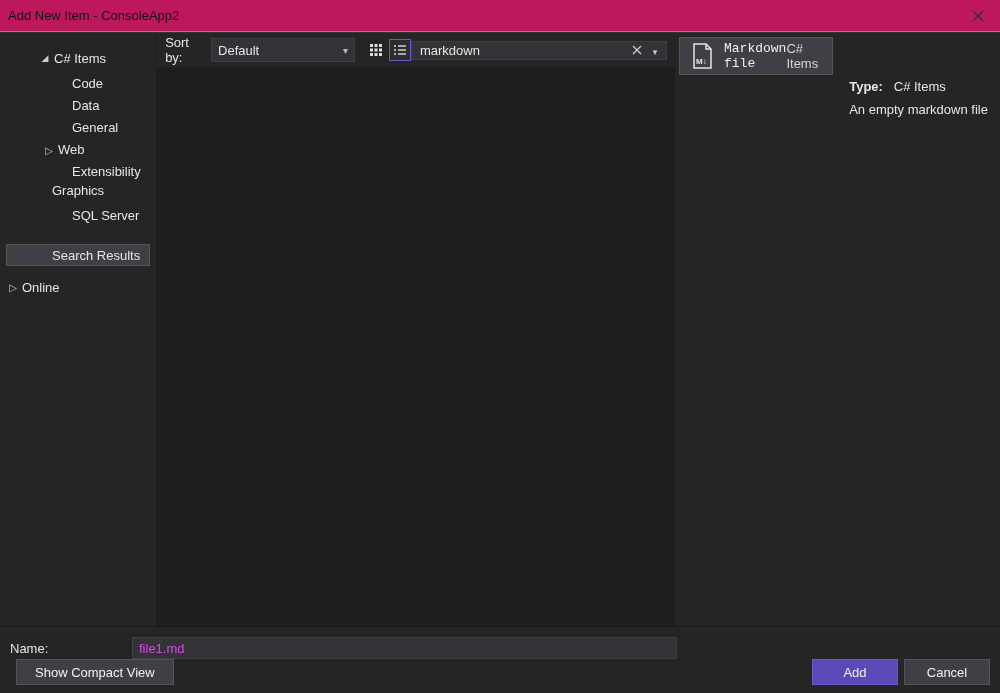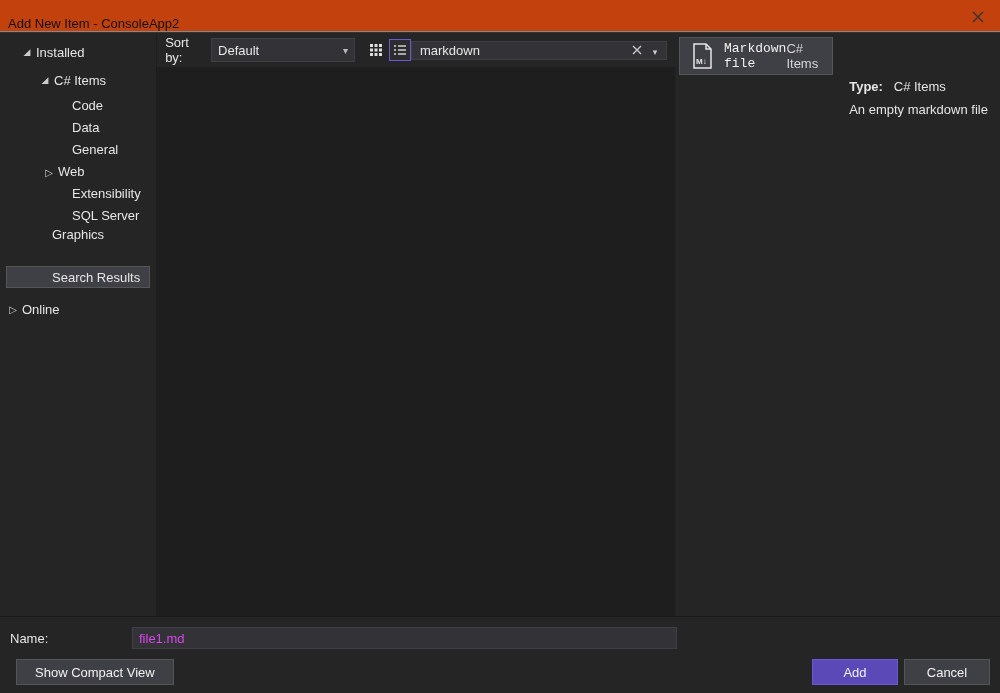--- a/index.html
+++ b/index.html
@@ -8,23 +8,23 @@
       font-family: "Segoe UI", Arial, sans-serif;
       font-size: 13px;
       background: #1e1e1e;
       color: #dcdcdc;
       display: flex; flex-direction: column;
       overflow: hidden;
     }
     
     .titlebar {
       height: 32px;
-      background: #c2410c;
+      background: #be185d;
       color: #111;
-      display: flex; align-items: flex-end;
+      display: flex; align-items: center;
       padding: 0 8px;
       border-bottom: 1px solid #888;
     }
     .titlebar .title { flex: 1; font-size: 13px; }
     .titlebar .win-close { width: 28px; height: 28px; display:flex; align-items:center; justify-content:center; cursor:default; }
 
     
     .main {
       flex: 1;
       background: #252526;
@@ -149,21 +149,21 @@
     }
     .details .type-line { margin-bottom:8px; }
     .details .type-line b { font-weight:600; }
     .details .desc { color:#e5e5e5; }
 
     
     .footer {
       background:#252526;
       border-top:1px solid #1a1a1a;
       padding:10px 10px 8px 10px;
-      display:flex; flex-direction:column; gap:10px;
+      display:flex; flex-direction:column; 
     }
     .name-row { display:flex; align-items:center; }
     .name-row label { width:122px; color:#e6e6e6; }
     .name-row input {
       flex:0 0 545px; height:22px;
       background:#333337; color:#d946ef;
       border:1px solid #3f3f46; padding:0 6px;
       font:inherit; outline:none;
     }
     .btn-row { display:flex; align-items:center; }
@@ -187,24 +187,20 @@
     <svg width="12" height="12" viewBox="0 0 12 12">
         <path d="M1 1 L11 11 M11 1 L1 11" stroke="#333" stroke-width="1.4"></path>
       </svg>
   </div>
 </div>
 
 <div class="main">
   <div class="content-row">
 
     <div class="sidebar">
-      <div class="tree-item indent-1">
-        <span class="arrow open"></span>
-        <span>Installed</span>
-      </div>
       <div style="height:6px"></div>
       <div class="tree-item indent-2">
         <span class="arrow open"></span>
         <span>C# Items</span>
       </div>
       <div class="tree-item indent-3">
         <span class="arrow"></span>
         <span>Code</span>
       </div>
       <div class="tree-item indent-3">
@@ -216,26 +212,26 @@
         <span>General</span>
       </div>
       <div class="tree-item indent-3" style="padding-left:36px">
         <span class="arrow closed"></span>
         <span>Web</span>
       </div>
       <div class="tree-item indent-3">
         <span class="arrow"></span>
         <span>Extensibility</span>
       </div>
-      <div class="tree-item indent-3">
-        <span class="arrow"></span>
-        <span>SQL Server</span>
-      </div>
       <div class="tree-item indent-2" style="padding-left:46px">
         <span>Graphics</span>
+      </div>
+      <div class="tree-item indent-3">
+        <span class="arrow"></span>
+        <span>SQL Server</span>
       </div>
       <div class="tree-item indent-2 selected" style="padding-left:46px">
         <span>Search Results</span>
       </div>
       <div style="height:10px"></div>
       <div class="tree-item indent-1" style="padding-left:0px">
         <span class="arrow closed"></span>
         <span>Online</span>
       </div>
     </div>

